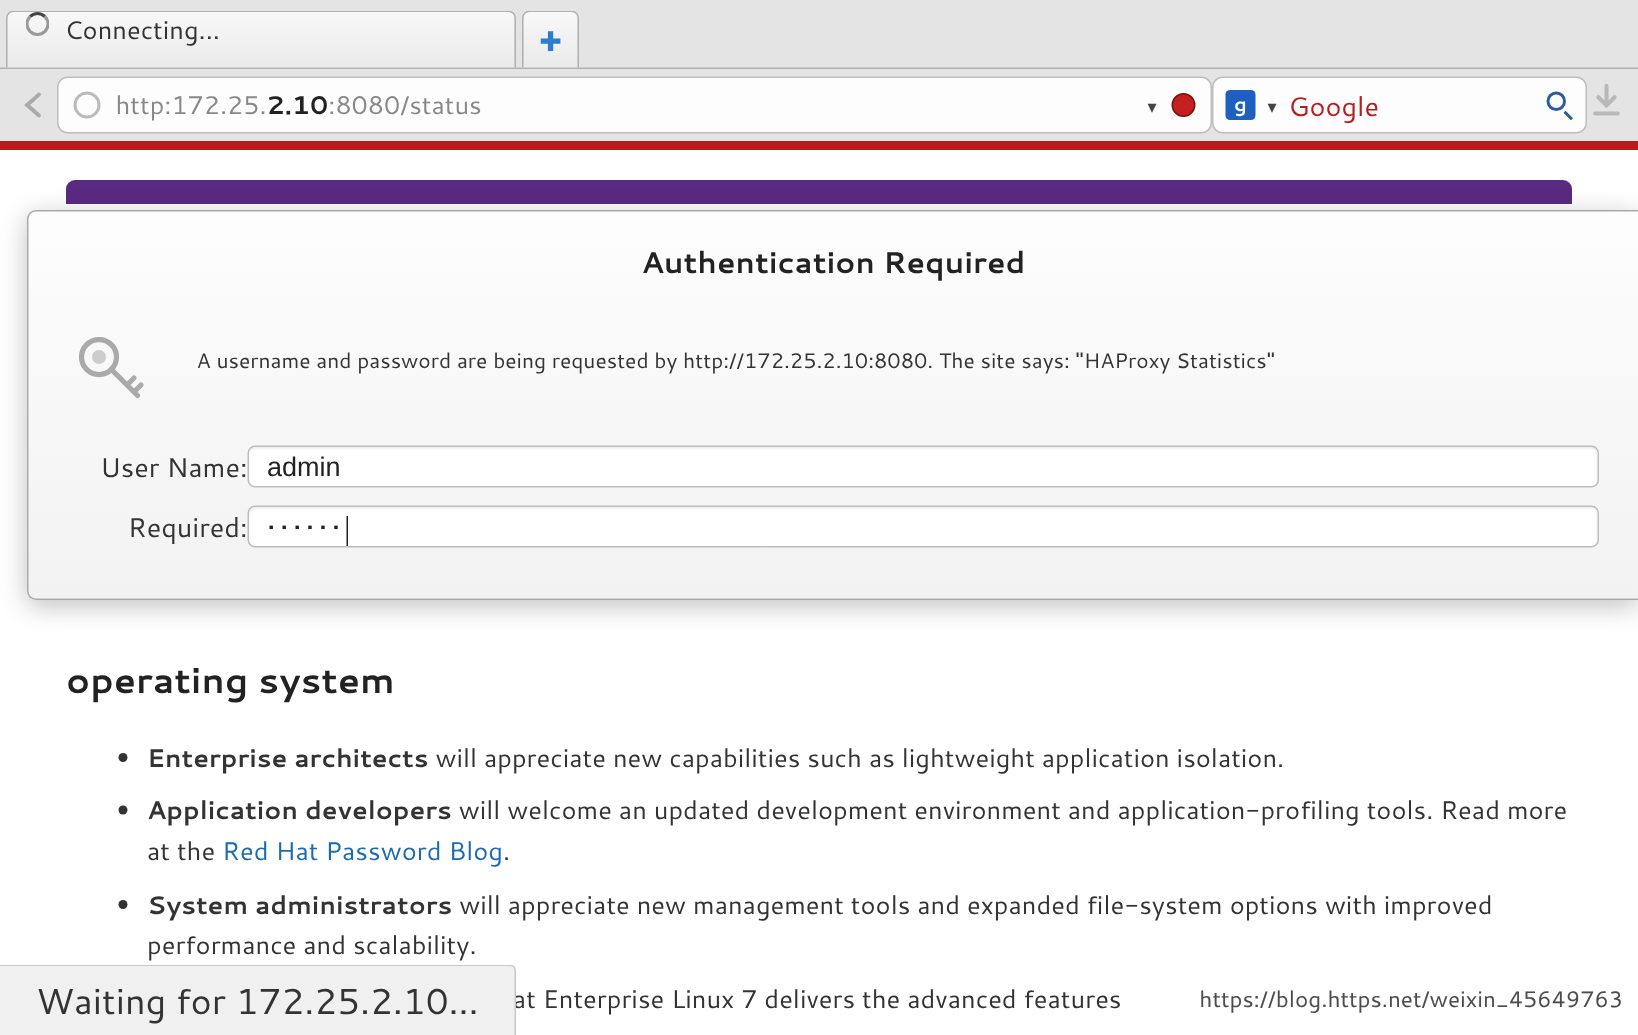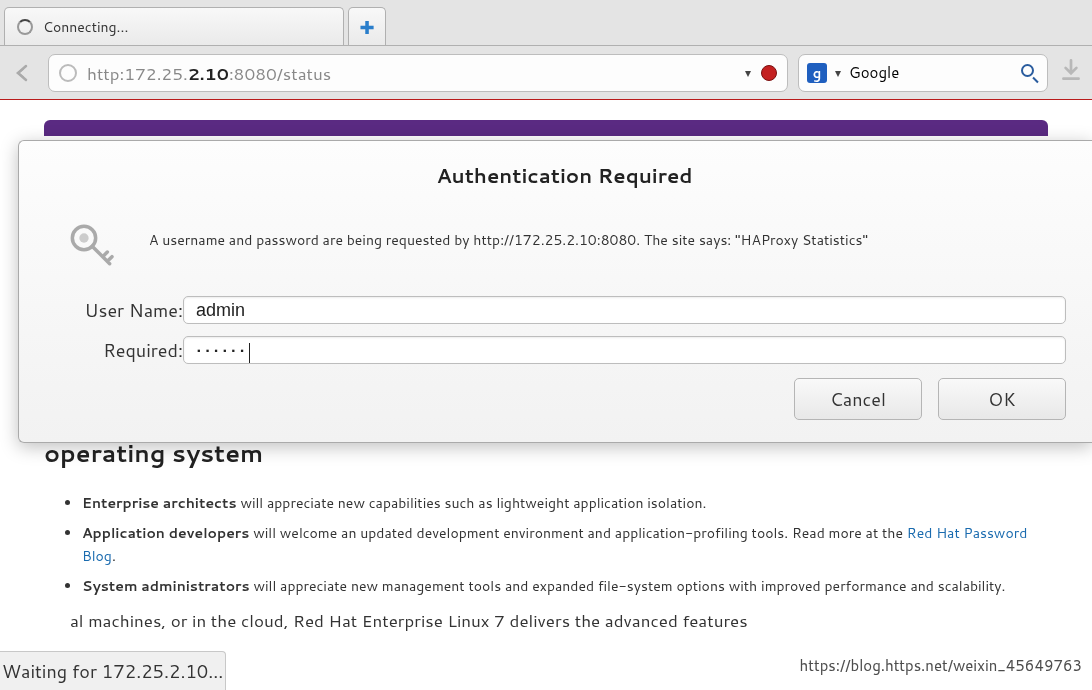--- a/index.html
+++ b/index.html
@@ -16,30 +16,29 @@
 .tab-bar {
   display: flex;
   align-items: flex-end;
   height: 46px;
   background: #e4e4e4;
   border-bottom: 1px solid #b0b0b0;
   padding-left: 4px;
 }
 .tab {
   display: flex;
-  align-items: center;
   background: linear-gradient(#f8f8f8, #eaeaea);
   border: 1px solid #b0b0b0;
   border-bottom: none;
   border-radius: 5px 5px 0 0;
   height: 38px;
-  padding: 10px 12px;
+  padding: 0 12px;
   min-width: 340px;
   gap: 10px;
-  font-size: 14px;
+  font-size: 17px;
   color: #333;
 }
 .tab .spinner {
   width: 16px; height: 16px;
   border: 2px solid #999;
   border-top-color: #444;
   border-radius: 50%;
 }
 .new-tab-btn {
   width: 38px; height: 38px;
@@ -53,23 +52,22 @@
   font-size: 18px;
   font-weight: bold;
 }
 
 
 .nav-bar {
   display: flex;
   align-items: center;
   height: 54px;
   padding: 0 10px;
-  gap: 10px;
   background: #e4e4e4;
-  border-bottom: 1px solid #b91c1c;
+  border-bottom: 6px solid #b91c1c;
 }
 .back-btn {
   width: 28px; height: 28px;
   display:flex; align-items:center; justify-content:center;
   color: #999;
 }
 .url-field {
   flex: 1;
   display: flex;
   align-items: center;
@@ -108,21 +106,21 @@
 }
 .g-badge {
   width: 20px; height: 20px;
   background: #1f5fbf;
   color: #fff;
   font-size: 13px;
   font-weight: bold;
   display:flex; align-items:center; justify-content:center;
   border-radius: 3px;
 }
-.search-placeholder { flex:1; color: #000000; font-size: 15px; }
+.search-placeholder { flex:1; color: #b91c1c; font-size: 18px; }
 .mag-icon {
   width: 18px; height: 18px;
   position: relative;
 }
 .mag-icon .circle {
   width: 13px; height: 13px;
   border: 2px solid #2a5c9e;
   border-radius: 50%;
   position: absolute; top:0; left:0;
 }
@@ -147,36 +145,36 @@
   background: #5a2a82;
   border-radius: 6px 6px 0 0;
   margin-bottom: 300px;
 }
 .heading-frag {
   font-size: 24px;
   font-weight: bold;
   color: #222;
   margin-bottom: 22px;
 }
-.bullets { list-style: disc; margin-left: 38px; font-size: 14px; color: #333; line-height: 1.6;}
+.bullets { list-style: disc; margin-left: 54px; font-size: 17px; color: #333; line-height: 1.6;}
 .bullets li { margin-bottom: 8px; }
 .bullets b { font-weight: bold; }
 .bullets a { color: #1a6baf; text-decoration: none; }
 .crop-line { color:#333; font-size:17px; margin-left: 26px; margin-top: 10px; }
 
 
 .status-bar {
   position: absolute;
   bottom: 0; left: 0;
   background: #f0f0f0;
   border: 1px solid #c8c8c8;
   border-left: none;
   border-bottom: none;
-  padding: 6px 2px;
-  font-size: 18px;
+  padding: 6px 24px;
+  font-size: 24px;
   color: #333;
   border-radius: 0 4px 0 0;
 }
 
 
 .watermark {
   position: absolute;
   bottom: 14px;
   right: 10px;
   color: rgba(255,255,255,0.7);
@@ -189,21 +187,21 @@
 .dialog-backdrop {
   position: absolute;
   top: 140px;
   left: 18px;
   right: 0;
   background: linear-gradient(#fdfdfd, #f2f2f2);
   border: 1px solid #aaa;
   border-right: none;
   border-radius: 6px 0 0 6px;
   box-shadow: 0 4px 18px rgba(0,0,0,0.25);
-  padding: 20px 26px 22px 44px;
+  padding: 20px 26px 22px 26px;
 }
 .dialog-title {
   text-align: center;
   font-weight: bold;
   font-size: 20px;
   color: #222;
   margin-bottom: 24px;
 }
 .dialog-body {
   display: flex;
@@ -339,17 +337,13 @@
   <div class="form-row">
     <div class="form-label">User Name:</div>
     <input class="text-input" value="admin" style="">
   </div>
   <div class="form-row">
     <div class="form-label">Required:</div>
     <div class="text-input">
       <span class="pw-dots">••••••</span><span class="cursor-bar"></span>
     </div>
   </div>
-  <div class="button-row">
-    <div class="dlg-btn">Cancel</div>
-    <div class="dlg-btn">OK</div>
-  </div>
 </div>
 
 </body></html>

